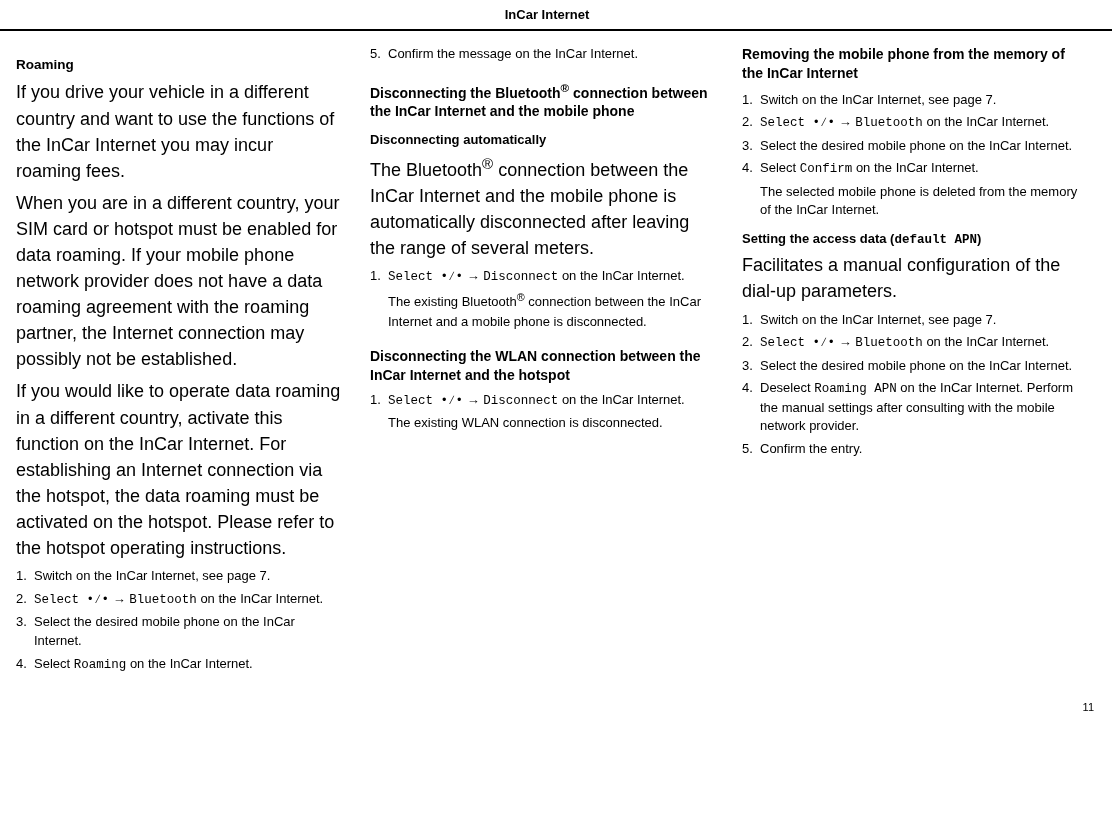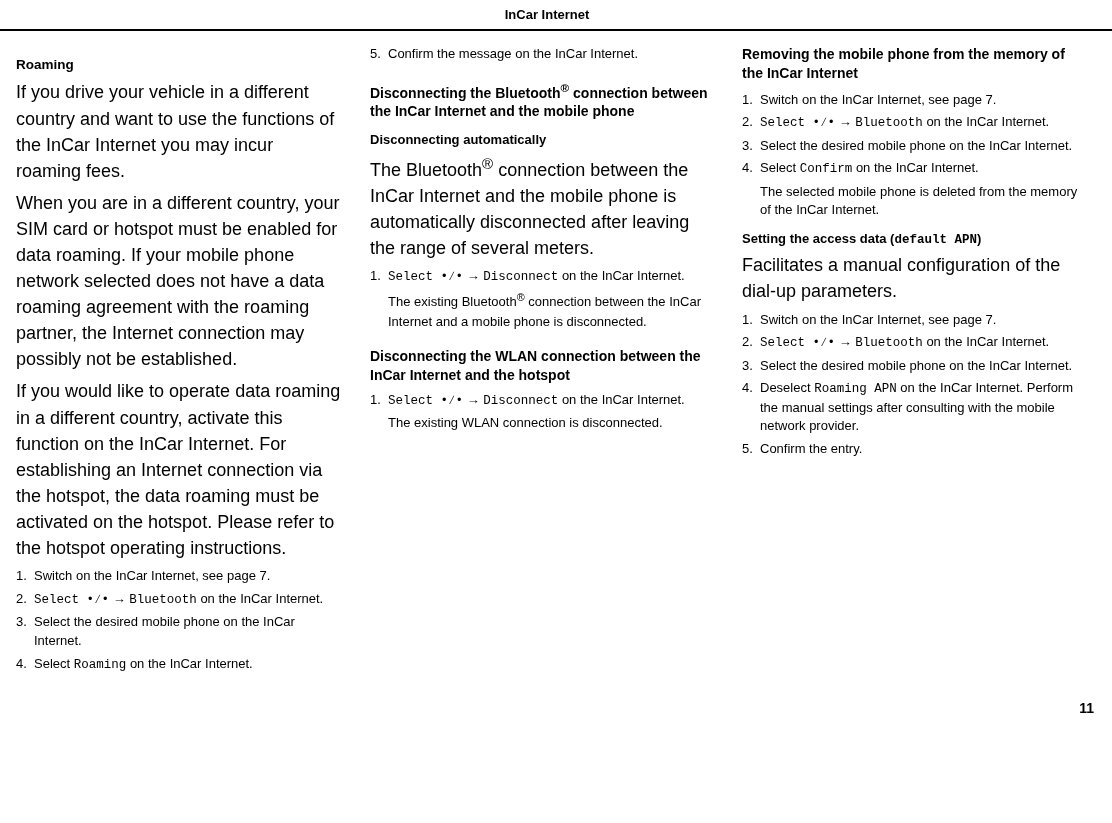--- a/index.html
+++ b/index.html
@@ -107,21 +107,21 @@
   <span>InCar Internet</span>
 </div>
 
 <div class="page-layout">
 
   <div class="col">
     <h2>Roaming</h2>
 
     <p>If you drive your vehicle in a different country and want to use the functions of the InCar Internet you may incur roaming fees.</p>
 
-    <p>When you are in a different country, your SIM card or hotspot must be enabled for data roaming. If your mobile phone network selected does not have a data roaming agreement with the roaming partner, the Internet connection may possibly not be established.</p>
+    <p>When you are in a different country, your SIM card or hotspot must be enabled for data roaming. If your mobile phone network provider does not have a data roaming agreement with the roaming partner, the Internet connection may possibly not be established.</p>
 
     <p>If you would like to operate data roaming in a different country, activate this function on the InCar Internet. For establishing an Internet connection via the hotspot, the data roaming must be activated on the hotspot. Please refer to the hotspot operating instructions.</p>
 
     <div class="numbered-item">
       <span class="num">1.</span>
       <span class="item-text">Switch on the InCar Internet, see page 7.</span>
     </div>
 
     <div class="numbered-item">
       <span class="num">2.</span>
@@ -224,14 +224,14 @@
     <div class="numbered-item">
       <span class="num">5.</span>
       <span class="item-text">Confirm the entry.</span>
     </div>
 
   </div>
 
 </div>
 
 <div style="position: relative; text-align: right; padding-right: 18px; margin-top: 10px;">
-  <span style="font-size:14px;font-weight:bold;">11</span>
+  <span style="font-size:11px;">11</span>
 </div>
 
 </body></html>

